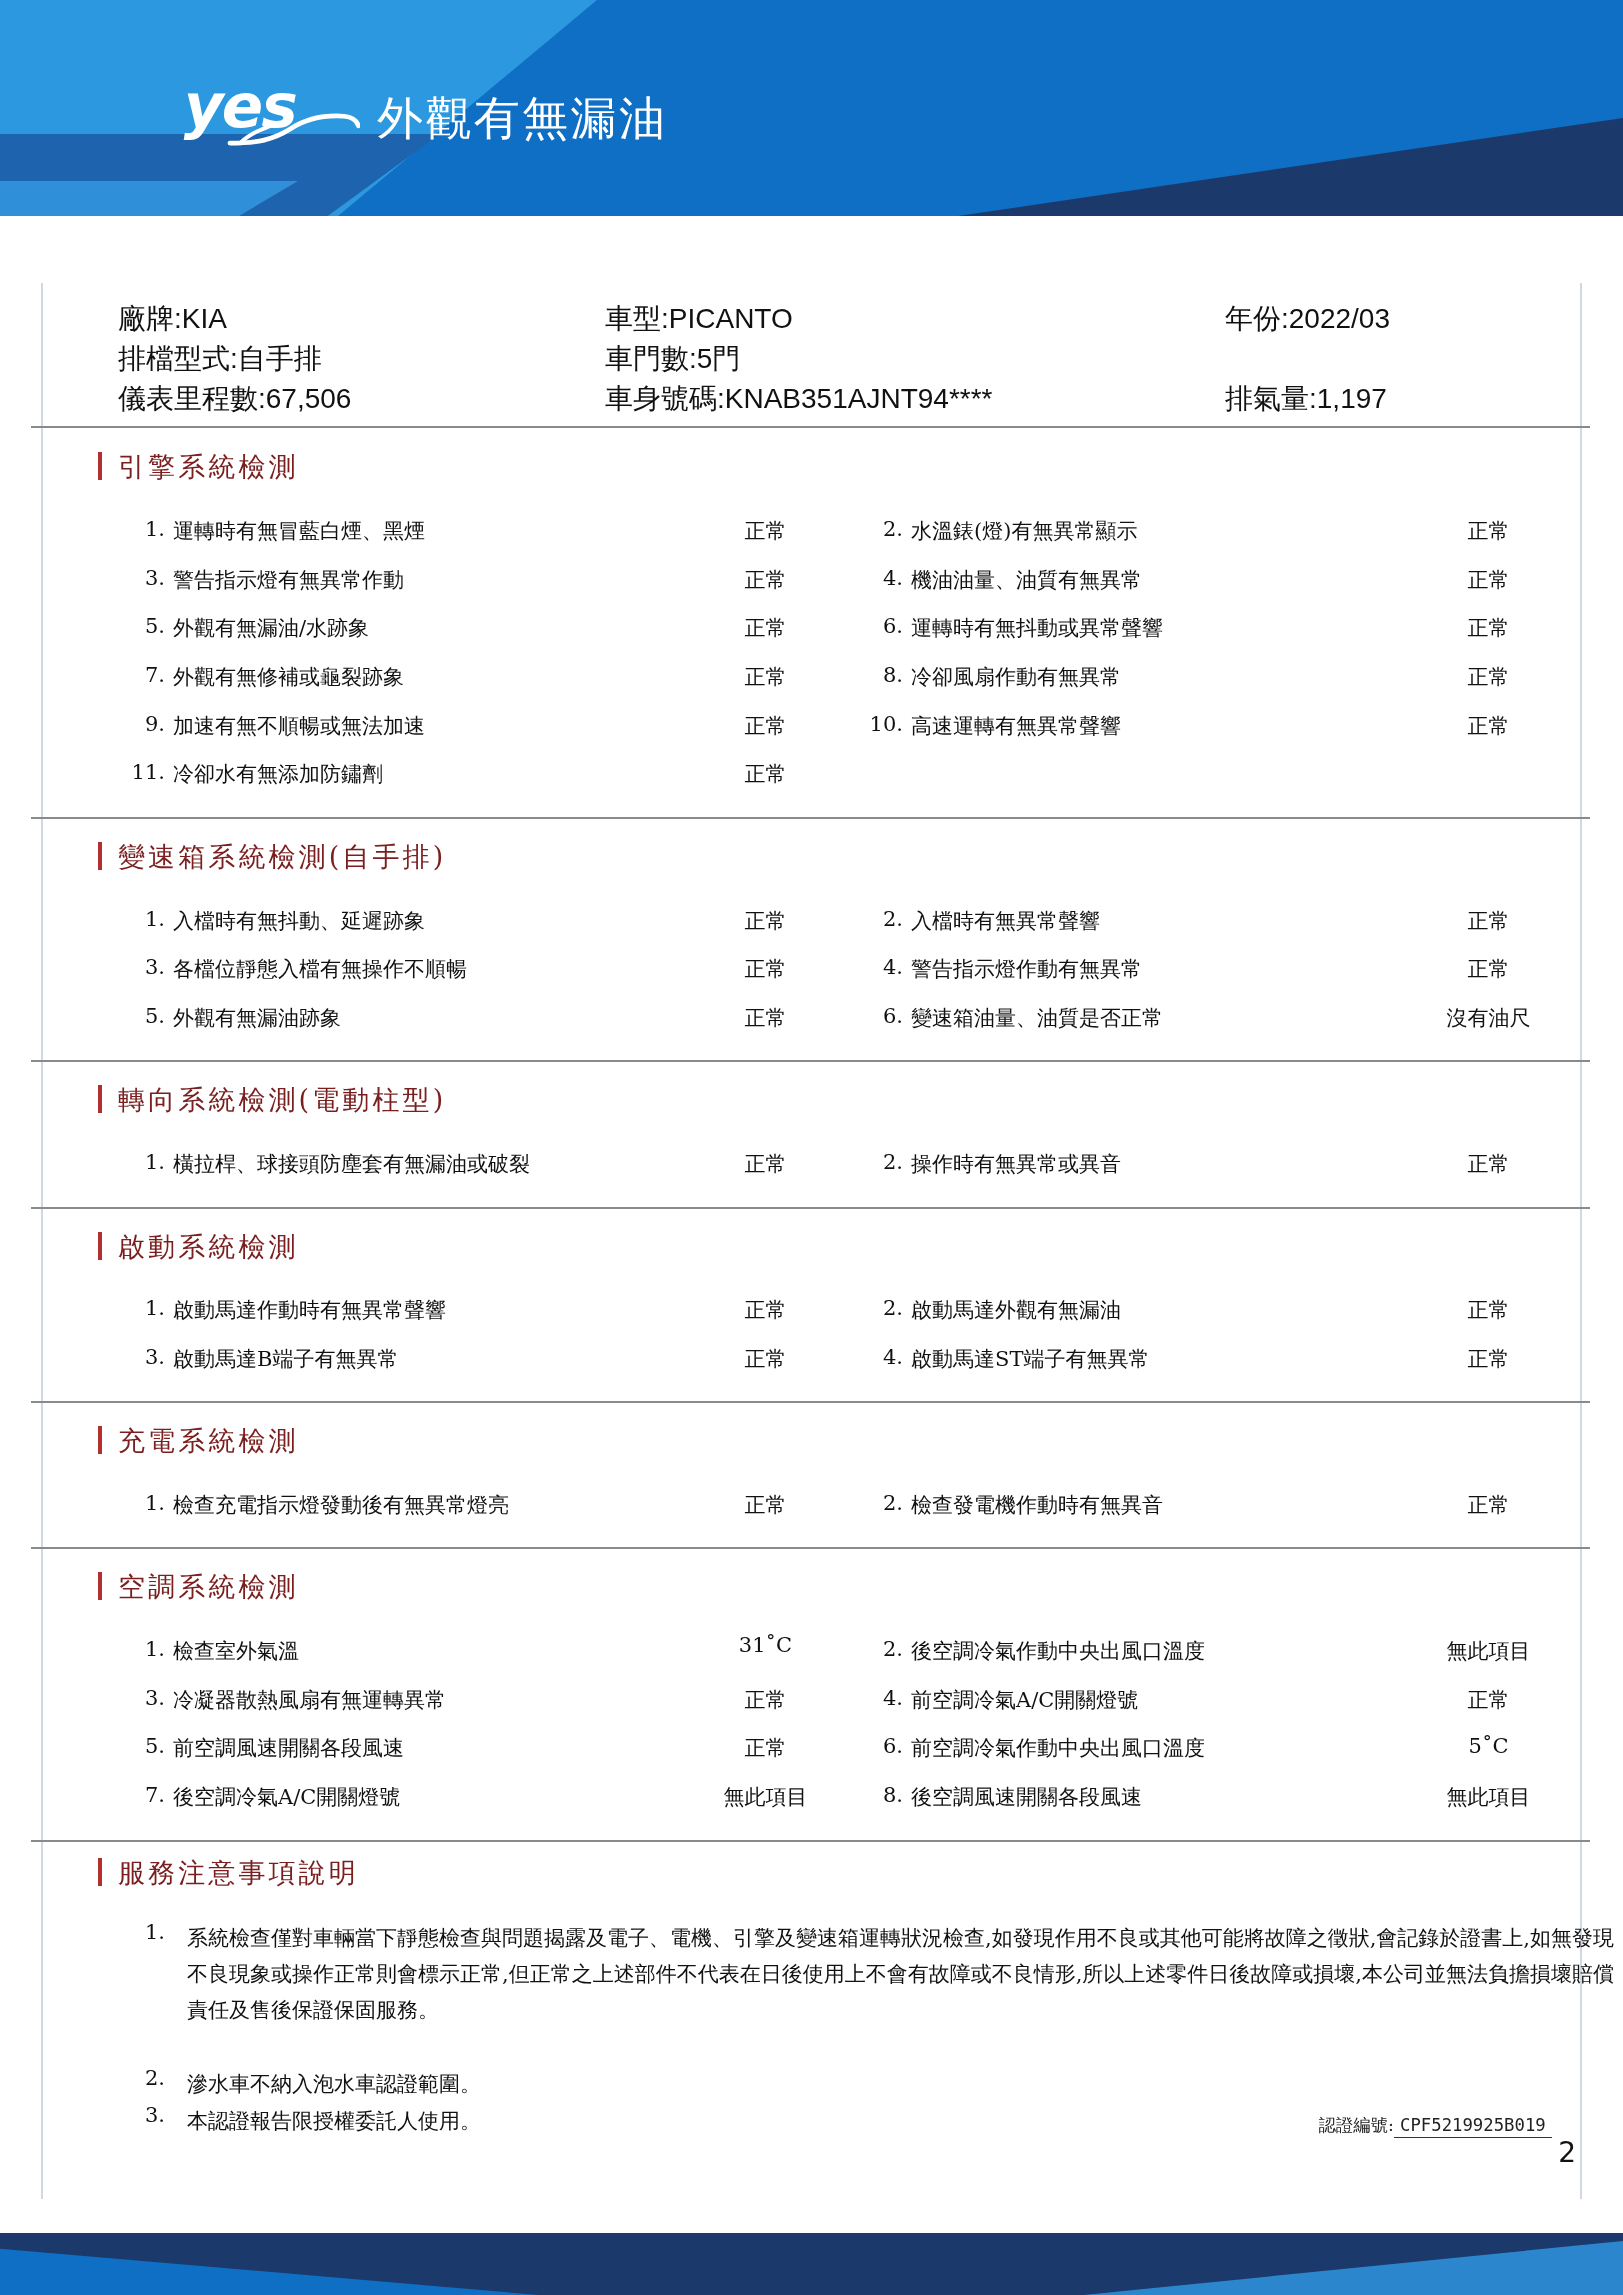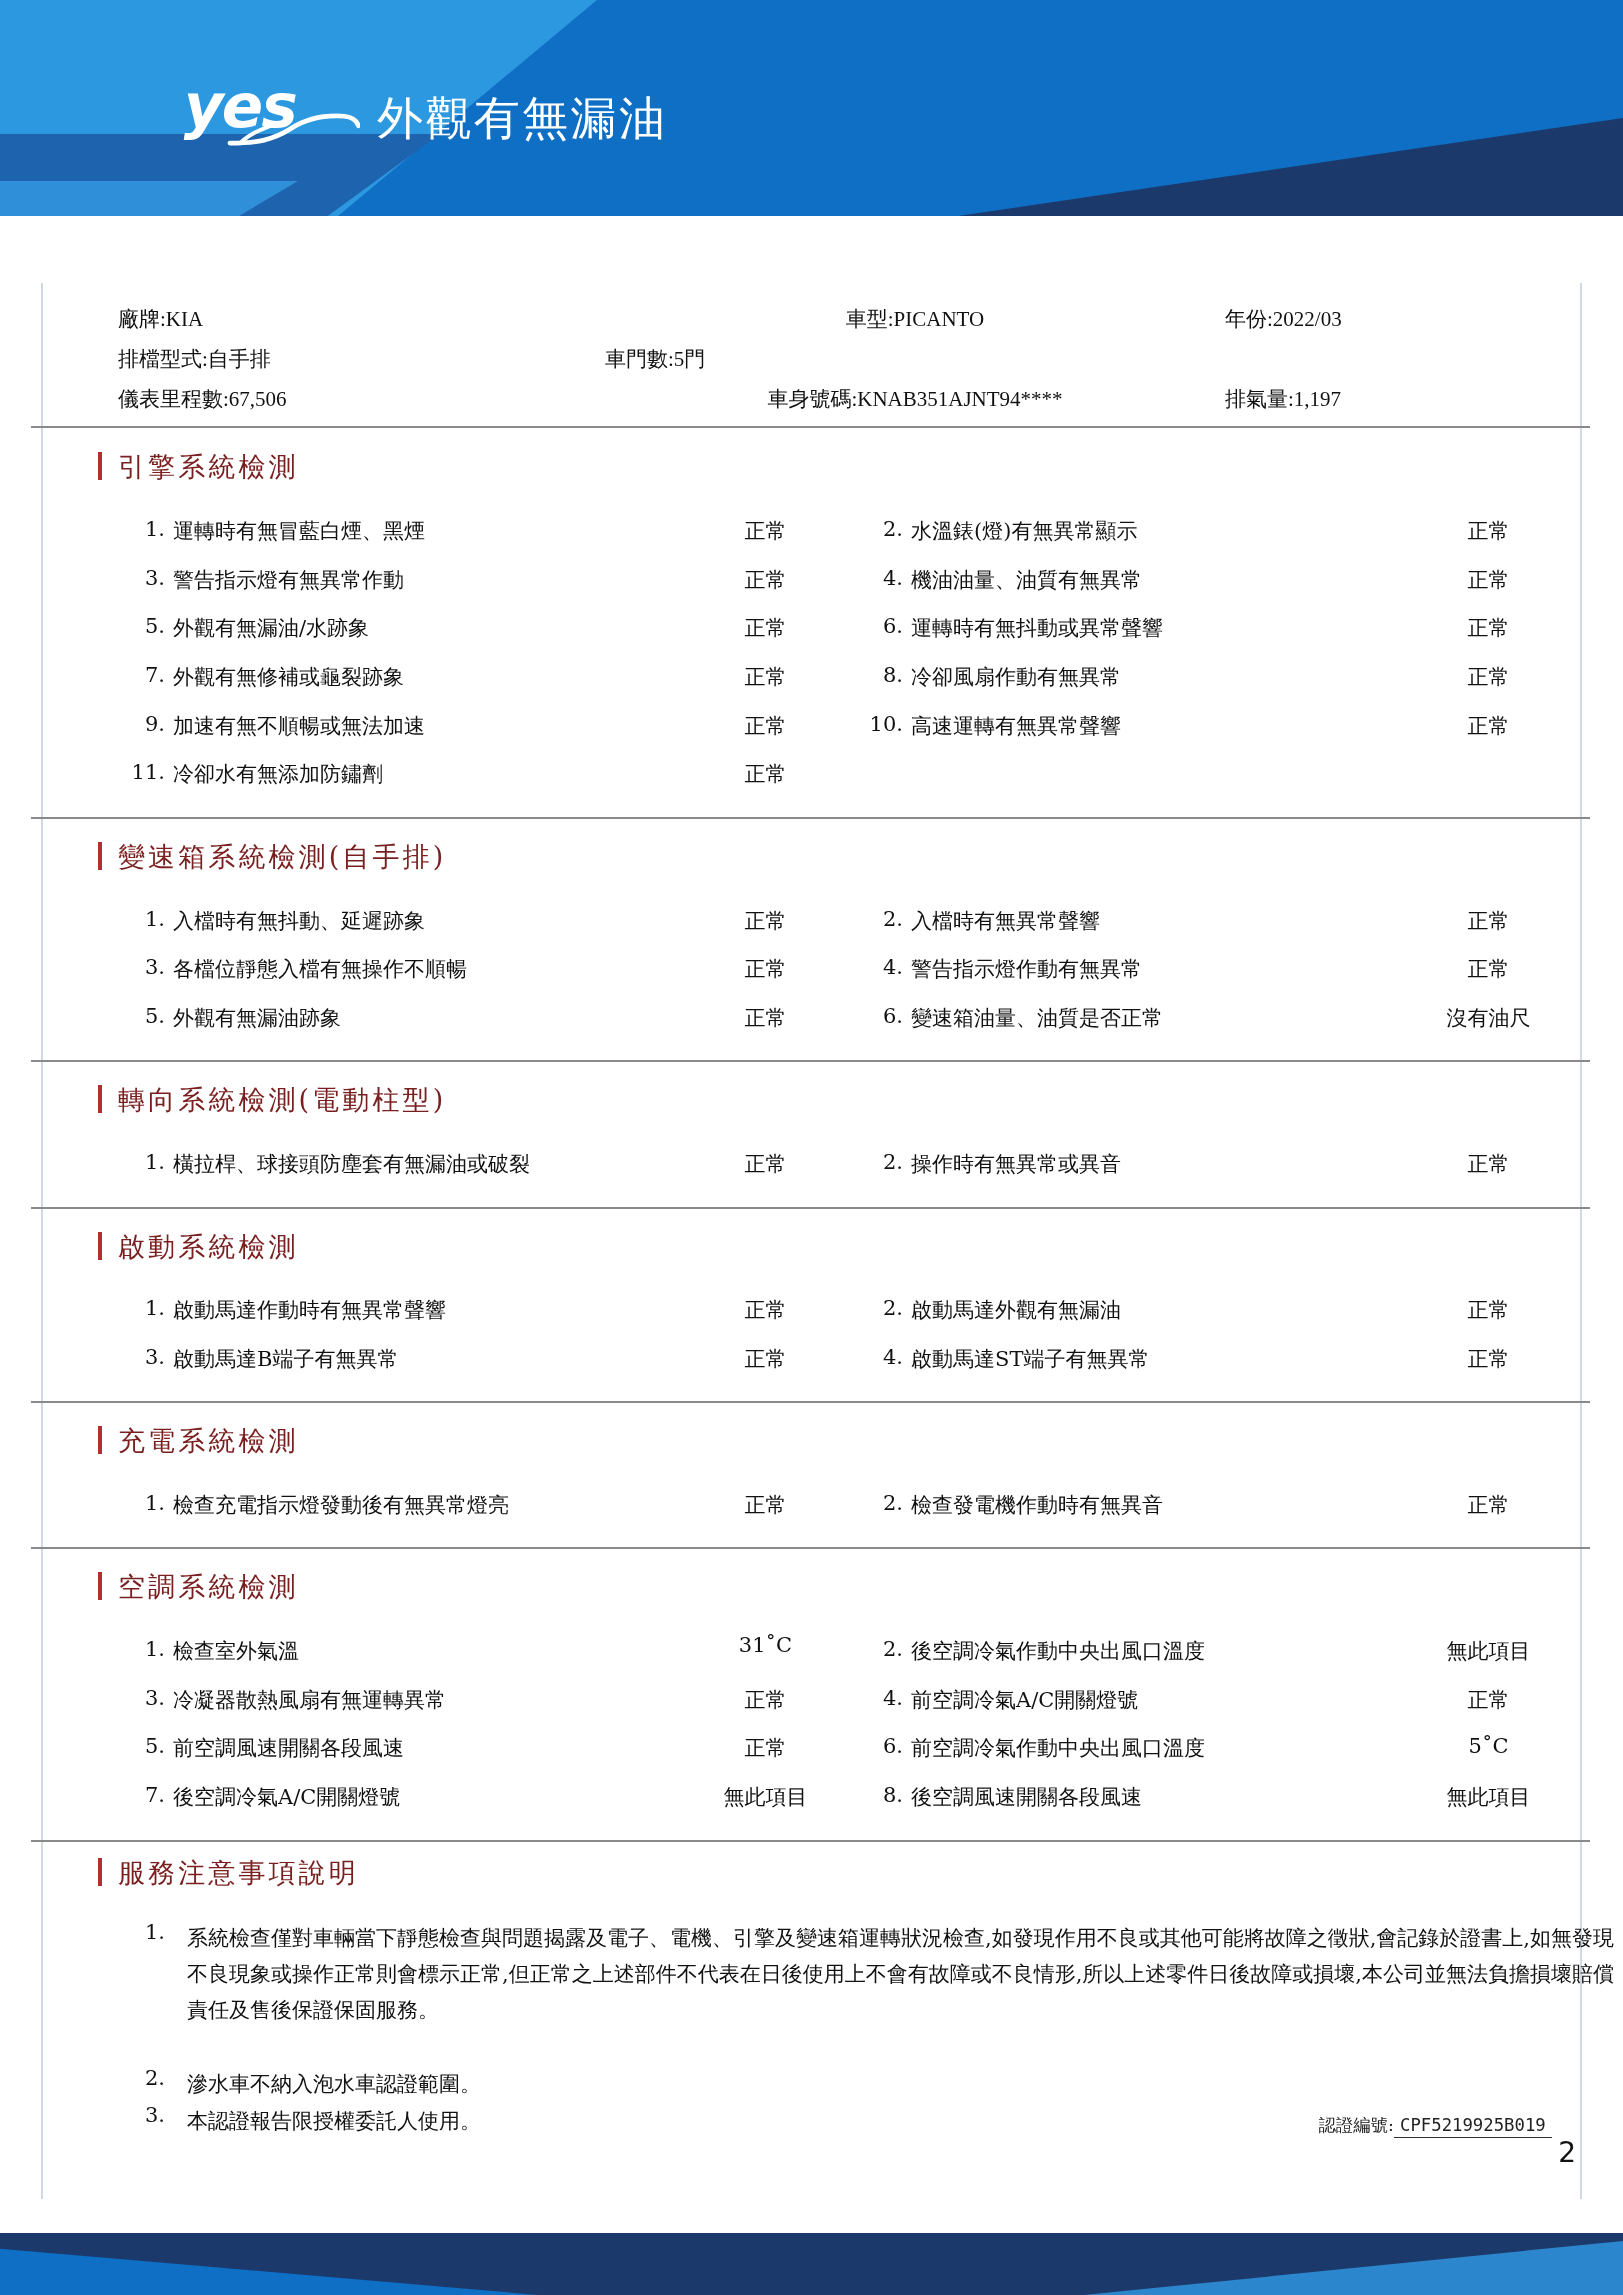--- a/index.html
+++ b/index.html
@@ -112,31 +112,31 @@
     left: 1580px; top: 0;
     width: 2.4px; height: 2010px;
     background: #cfd8e3;
   }
 
   
   .vinfo {
     position: absolute;
     left: 118px; top: 15.7px;
     width: 1406px;
-    font-family: Liberation Serif, serif;
-    font-size: 21px;
+    font-family: Liberation Sans, sans-serif;
+    font-size: 28px;
     color: #111;
   }
   .vinfo-row {
     display: flex;
     height: 40px;
     align-items: center;
   }
   .vinfo-c1 { width: 487px; }
-  .vinfo-c2 { width: 620px; text-align: center; }
+  .vinfo-c2 { width: 620px; }
   .vinfo-c3 { width: 298px; }
 
   .hr-strong {
     position: absolute;
     left: 31px;
     width: 1559px;
     height: 1.6px;
     background: #8a8a8a;
   }
 

